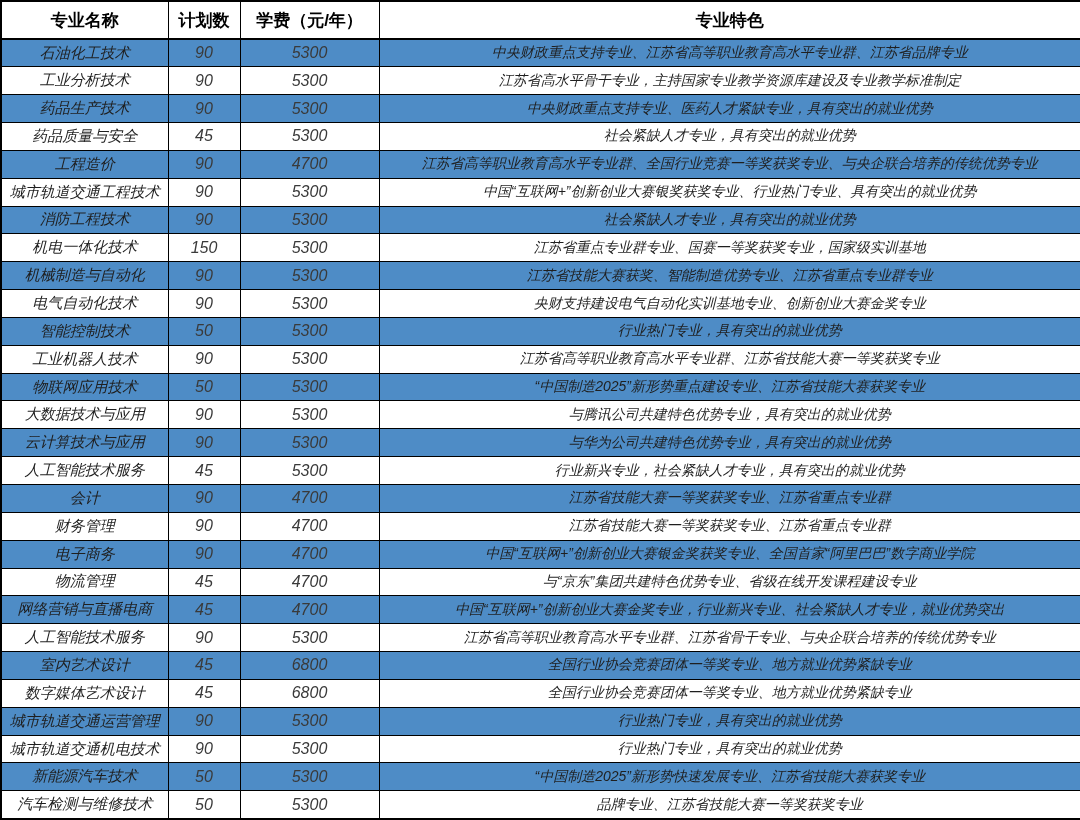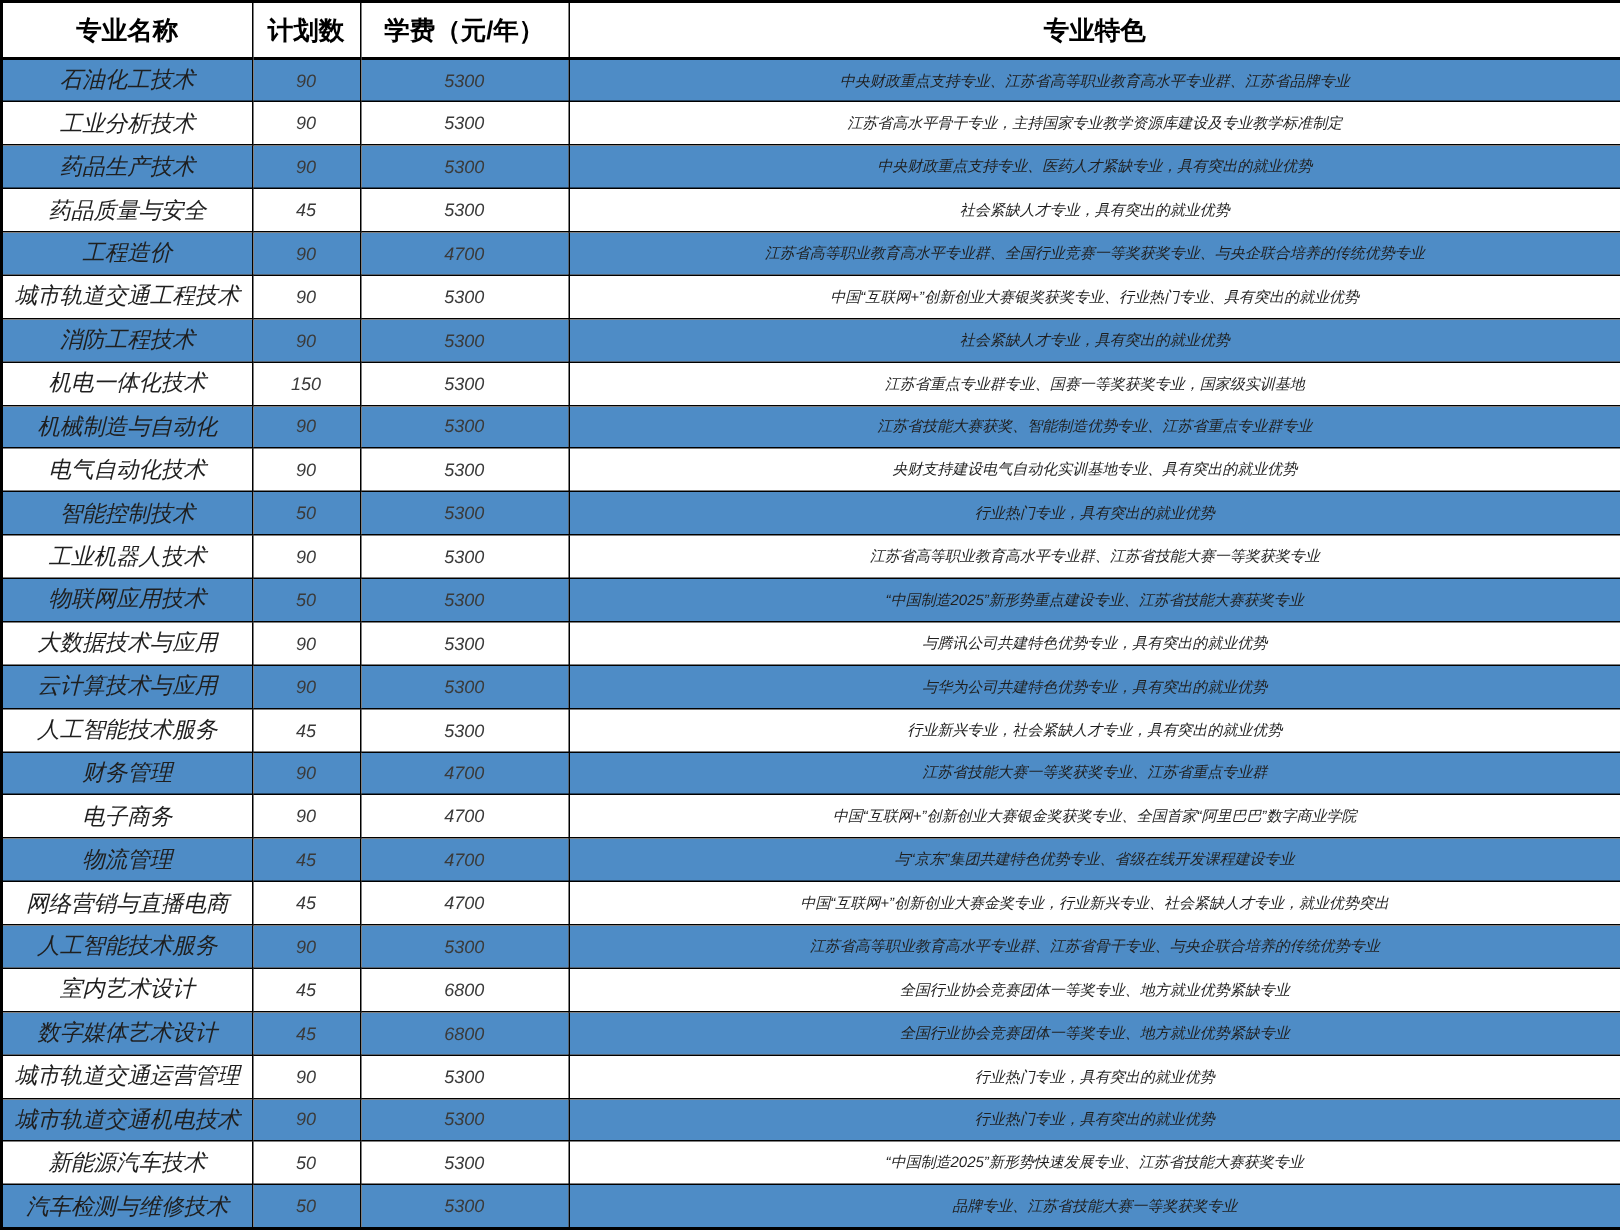--- a/index.html
+++ b/index.html
@@ -27,22 +27,22 @@
   }
   thead tr{height:38px;background:#fff;}
   thead th{
     font-size:17px;font-weight:bold;color:#000;
     border-bottom:2px solid var(--border);
   }
   tbody tr{height:27px;font-style:italic;}
   tbody tr:nth-child(odd){background:var(--band-blue);}
   tbody tr:nth-child(even){background:var(--row-white);}
   td.c0{font-size:15px;}
-  td.c1,td.c2{font-size:12px;color:var(--num);}
-  td.c3{font-size:10px;}
+  td.c1,td.c2{font-size:16px;color:var(--num);}
+  td.c3{font-size:14px;}
   col.col-name{width:167px;}
   col.col-plan{width:72px;}
   col.col-tuition{width:139px;}
   col.col-features{width:702px;}
 </style>
 </head>
 <body>
 
 <table class="admissions">
   <colgroup>
@@ -111,21 +111,21 @@
       <tr>
         <td class="c0">机械制造与自动化</td>
         <td class="c1">90</td>
         <td class="c2">5300</td>
         <td class="c3">江苏省技能大赛获奖、智能制造优势专业、江苏省重点专业群专业</td>
       </tr>
       <tr>
         <td class="c0">电气自动化技术</td>
         <td class="c1">90</td>
         <td class="c2">5300</td>
-        <td class="c3">央财支持建设电气自动化实训基地专业、具有突出的就业优势</td>
+        <td class="c3">央财支持建设电气自动化实训基地专业、创新创业大赛金奖专业</td>
       </tr>
       <tr>
         <td class="c0">智能控制技术</td>
         <td class="c1">50</td>
         <td class="c2">5300</td>
         <td class="c3">行业热门专业，具有突出的就业优势</td>
       </tr>
       <tr>
         <td class="c0">工业机器人技术</td>
         <td class="c1">90</td>
@@ -148,20 +148,26 @@
         <td class="c0">云计算技术与应用</td>
         <td class="c1">90</td>
         <td class="c2">5300</td>
         <td class="c3">与华为公司共建特色优势专业，具有突出的就业优势</td>
       </tr>
       <tr>
         <td class="c0">人工智能技术服务</td>
         <td class="c1">45</td>
         <td class="c2">5300</td>
         <td class="c3">行业新兴专业，社会紧缺人才专业，具有突出的就业优势</td>
+      </tr>
+      <tr>
+        <td class="c0">会计</td>
+        <td class="c1">90</td>
+        <td class="c2">4700</td>
+        <td class="c3">江苏省技能大赛一等奖获奖专业、江苏省重点专业群</td>
       </tr>
       <tr>
         <td class="c0">财务管理</td>
         <td class="c1">90</td>
         <td class="c2">4700</td>
         <td class="c3">江苏省技能大赛一等奖获奖专业、江苏省重点专业群</td>
       </tr>
       <tr>
         <td class="c0">电子商务</td>
         <td class="c1">90</td>

